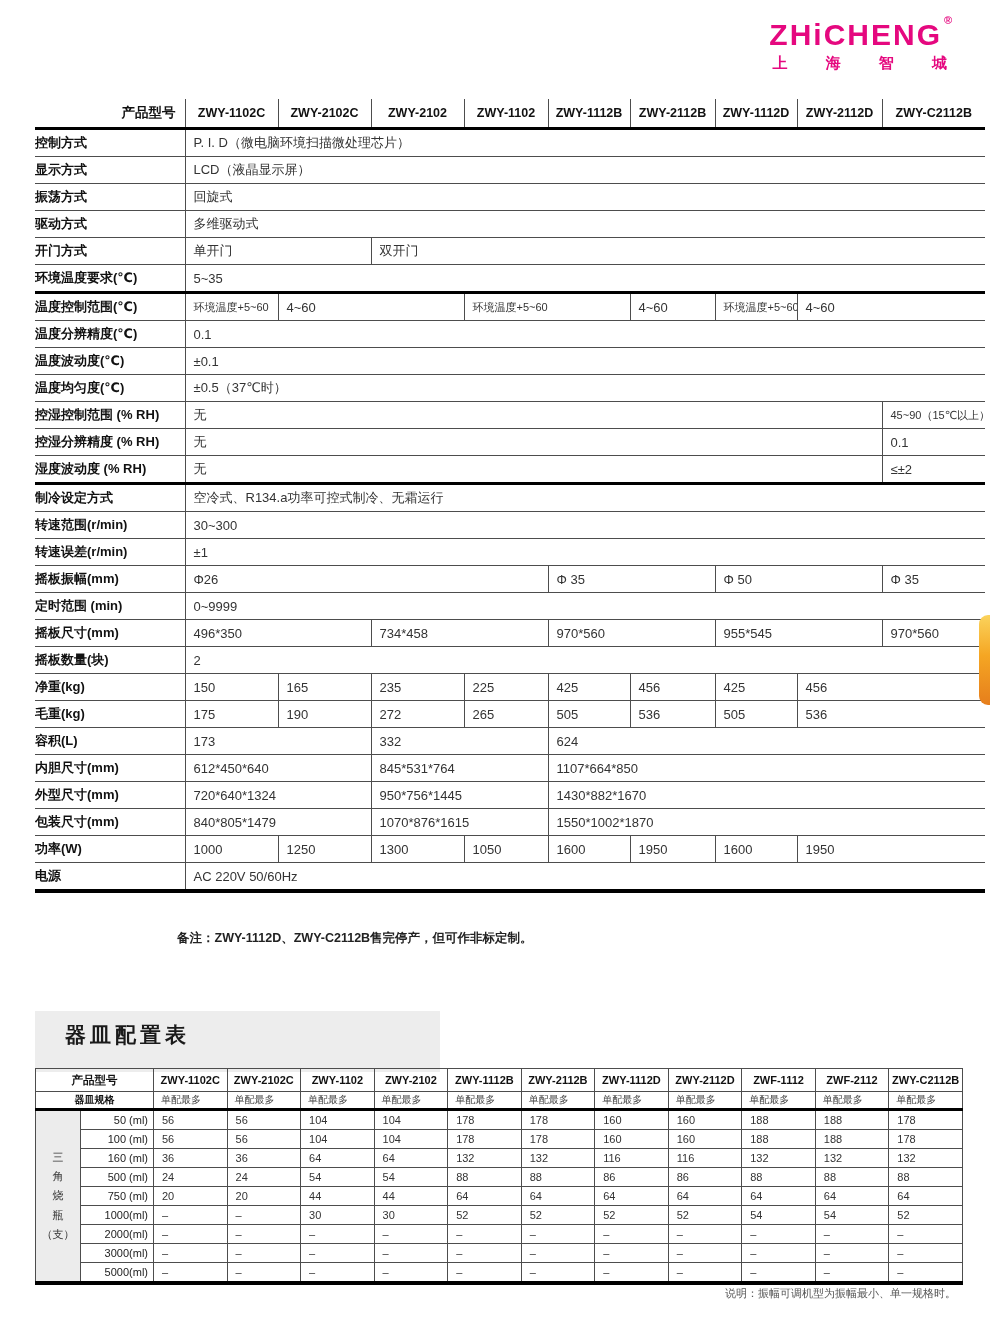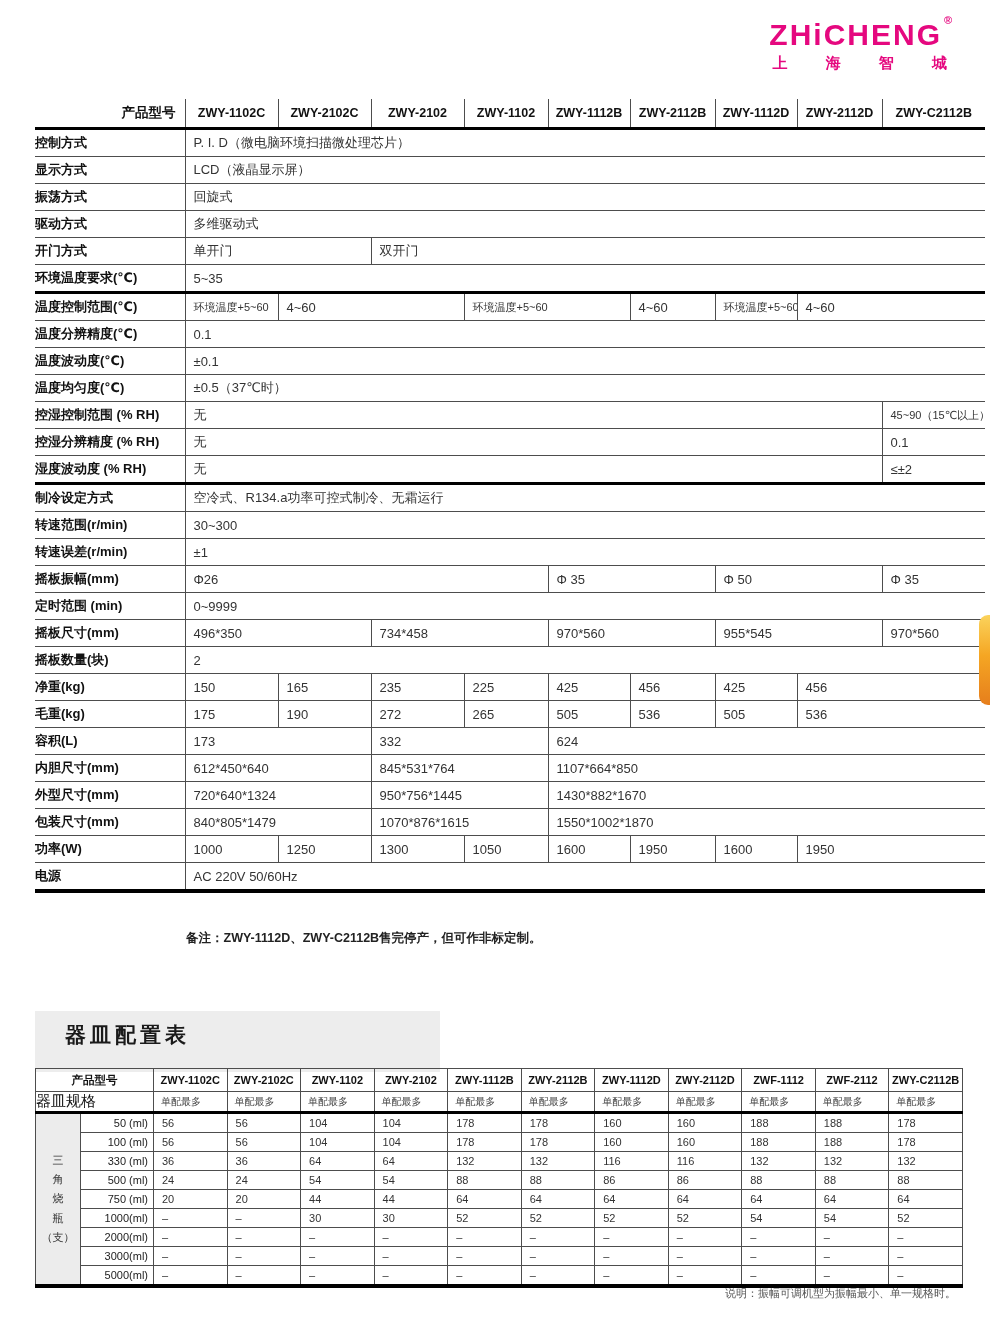--- a/index.html
+++ b/index.html
@@ -18,33 +18,33 @@
     border-top:hidden;border-left:hidden;border-right:hidden;border-bottom:4px solid #000;}
   table.spec th,table.spec td{border:1px solid #4d4d4d;overflow:hidden;white-space:nowrap;}
   table.spec thead th{border-top:hidden;border-bottom:3px solid #000;height:28px;
     font-size:12.5px;font-weight:700;color:#111;text-align:center;padding:0;}
   table.spec thead th.corner{text-align:right;padding-right:9px;font-size:13.5px;}
   table.spec tbody td{height:26px;font-size:13px;color:#333;text-align:left;padding:0 2px 0 8px;}
   table.spec tbody td.rl{font-weight:700;color:#111;text-align:left;padding:0 9px 0 0;}
   table.spec tbody td.small{font-size:11px;}
   table.spec tr.thick-top td{border-top:3px solid #000;}
 
-  .remark{position:absolute;left:186px;top:930px;font-size:12.5px;font-weight:700;color:#222;}
+  .remark{position:absolute;left:177px;top:930px;font-size:12.5px;font-weight:700;color:#222;}
 
   
   .vessel-title-band{position:absolute;left:35px;top:1011px;width:405px;height:61px;background:#ededed;}
   .vessel-title{font-size:21px;font-weight:600;letter-spacing:4px;color:#1a1a1a;line-height:48px;padding-left:30px;}
   .vessel-wrap{position:absolute;left:35px;top:1068px;width:928px;}
   table.vessel{border-collapse:collapse;table-layout:fixed;width:928px;
     border:1px solid #4d4d4d;border-bottom:4px solid #000;}
   table.vessel th,table.vessel td{border:1px solid #4d4d4d;overflow:hidden;white-space:nowrap;}
   table.vessel tr.models th{height:22px;font-size:11px;font-weight:700;color:#111;text-align:center;padding:0;}
   table.vessel tr.models th.corner{font-size:11.5px;}
   table.vessel tr.qty th{height:16px;font-size:10px;font-weight:400;color:#444;text-align:left;padding:0 0 0 7px;border-bottom:3px solid #000;}
-  table.vessel tr.qty th.spec-label{font-weight:400;color:#111;padding:0;font-size:15px;}
+  table.vessel tr.qty th.spec-label{font-weight:700;color:#111;text-align:center;padding:0;font-size:10px;}
   table.vessel tbody td{height:18px;font-size:11px;color:#333;text-align:left;padding:0 0 0 8px;}
   table.vessel tbody td.size{text-align:right;padding:0 5px 0 0;color:#222;}
   table.vessel tbody td.group{background:#ececec;text-align:center;padding:6px 0;
     white-space:pre-line;line-height:1.75;font-size:11px;color:#333;vertical-align:middle;}
 
   .vessel-note{position:absolute;right:34px;top:1286px;font-size:11px;color:#555;}
 
   
   .photo-frag{position:absolute;right:0;top:615px;width:11px;height:90px;
     border-radius:9px 0 0 9px;background:linear-gradient(#fbd35c,#f5a623 45%,#e67e1c);}
@@ -321,21 +321,21 @@
             <td>104</td>
             <td>178</td>
             <td>178</td>
             <td>160</td>
             <td>160</td>
             <td>188</td>
             <td>188</td>
             <td>178</td>
           </tr>
           <tr>
-            <td class="size">330 (ml)</td>
+            <td class="size">160 (ml)</td>
             <td>36</td>
             <td>36</td>
             <td>64</td>
             <td>64</td>
             <td>132</td>
             <td>132</td>
             <td>116</td>
             <td>116</td>
             <td>132</td>
             <td>132</td>

